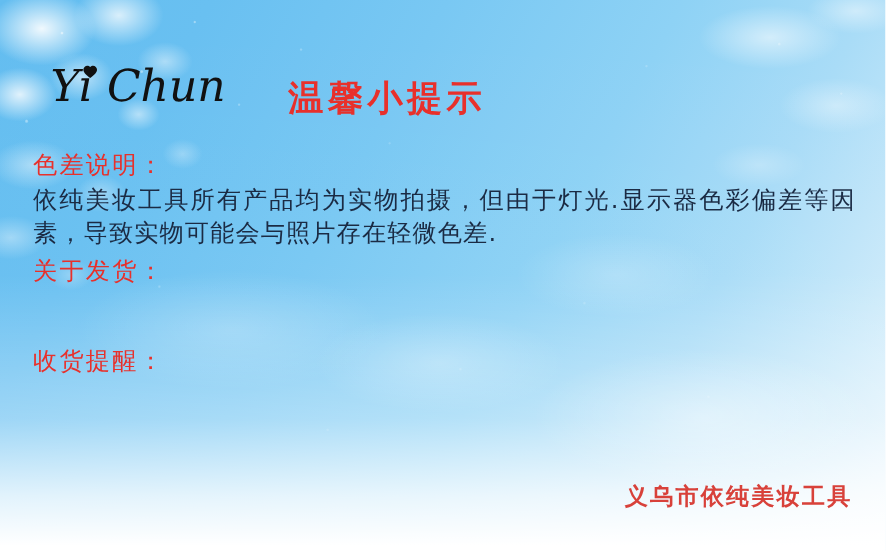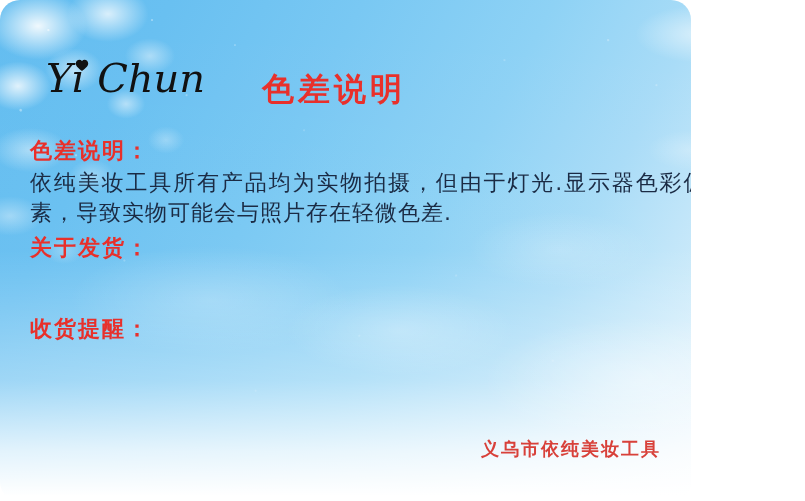--- a/index.html
+++ b/index.html
@@ -2,41 +2,40 @@
 <html><head>
 <meta charset="utf-8">
 <style>
   html, body {
     margin: 0;
     padding: 0;
     background: #ffffff;
   }
   #poster {
     position: relative;
-    width: 691px;
+    width: 805px;
     height: 501px;
     overflow: hidden;
     font-family: "DejaVu Sans", "Liberation Sans", sans-serif;
     
     background:
       linear-gradient(to bottom,
         rgba(255,255,255,0.00) 0%,
         rgba(255,255,255,0.02) 50%,
         rgba(255,255,255,0.35) 76%,
         rgba(255,255,255,0.80) 90%,
         rgba(255,255,255,1.00) 99%),
       linear-gradient(118deg,
         #63bdf0 0%,
         #69c0f1 18%,
         #79c8f3 38%,
         #8ed2f5 58%,
         #a9dcf7 74%,
         #cbeafa 88%,
         #eaf6fd 100%);
-    border-radius: 20px;
   }
 
   
   .tex {
     position: absolute;
     inset: 0;
     pointer-events: none;
   }
   .tex-a {
     background:
@@ -118,21 +117,21 @@
     white-space: nowrap;
   }
 
   .section {
     position: absolute;
     left: 30px;
     width: 748px;
   }
   .section-heading {
     font-size: 22px;
-    font-weight: bold;
+    font-weight: normal;
     color: #e8302b;
     letter-spacing: 2px;
     margin: 0 0 4px 0;
     line-height: 1.2;
     white-space: nowrap;
   }
   .section-body {
     font-size: 22px;
     color: #1b2b44;
     line-height: 30px;
@@ -142,21 +141,21 @@
     text-justify: inter-ideograph;
   }
   #section-color-diff { top: 138px; }
   #section-shipping   { top: 235px; }
   #section-receipt    { top: 316px; }
 
   #company-signature {
     position: absolute;
     right: 30px;
     top: 437px;
-    font-size: 18px;
+    font-size: 21px;
     font-weight: bold;
     color: #d8413a;
     letter-spacing: 2px;
     white-space: nowrap;
   }
 </style>
 </head>
 <body>
 
 <div id="poster">
@@ -167,21 +166,21 @@
 
   <div class="content">
 
     <div id="brand-logo">
       <svg width="200" height="54" viewBox="0 0 200 54" xmlns="http://www.w3.org/2000/svg">
         <text class="logo-text" x="0" y="40">Yi Chun</text>
         <path d="M36 9 c-2.4,-2.6 -6.2,-0.6 -6.2,2.4 c0,3.0 3.6,5.4 6.2,7.6 c2.6,-2.2 6.2,-4.6 6.2,-7.6 c0,-3.0 -3.8,-5.0 -6.2,-2.4 z" fill="#111111"></path>
       </svg>
     </div>
 
-    <div id="poster-title">色差说明</div>
+    <div id="poster-title">温馨小提示</div>
 
     <div class="section" id="section-color-diff">
       <p class="section-heading">色差说明：</p>
       <p class="section-body">依纯美妆工具所有产品均为实物拍摄，但由于灯光.显示器色彩偏差等因素，导致实物可能会与照片存在轻微色差.</p>
     </div>
 
     <div class="section" id="section-shipping">
       <p class="section-heading">关于发货：</p>
     </div>
 

